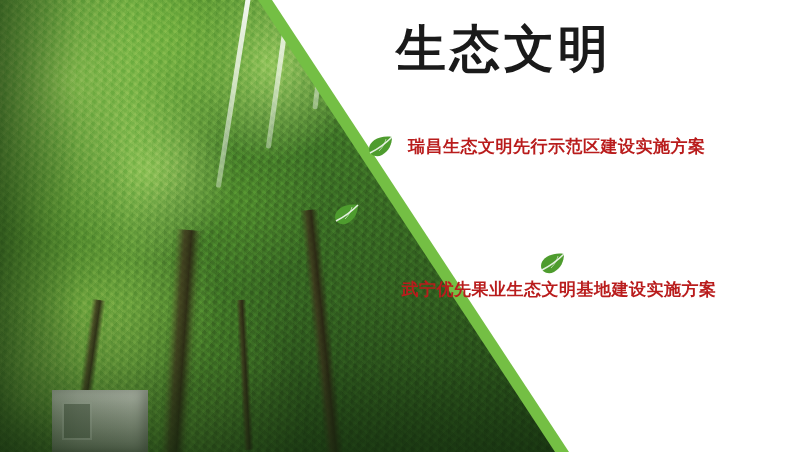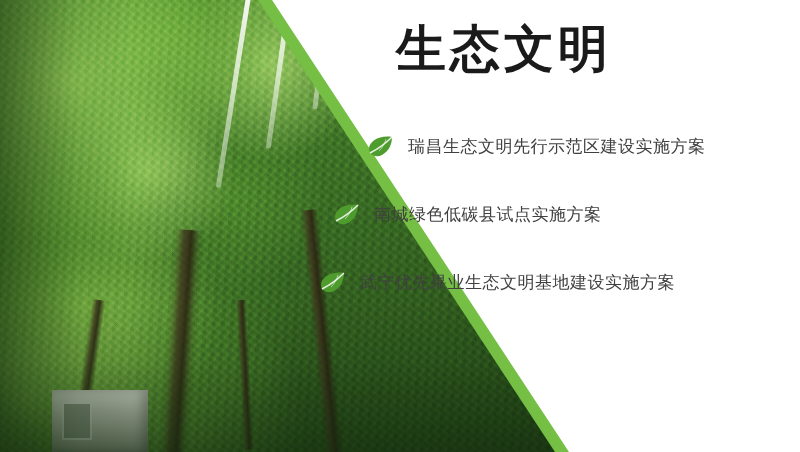--- a/index.html
+++ b/index.html
@@ -146,30 +146,30 @@
   .leaf-icon {
     flex: 0 0 auto;
     width: 30px;
     height: 30px;
     position: relative;
   }
   .leaf-icon svg { display: block; }
   .bullet-text {
     margin-left: 12px;
     font-size: 17px;
-    font-weight: normal;
-    color: #404040;
+    font-weight: bold;
+    color: #b91c1c;
     letter-spacing: 0.5px;
     white-space: nowrap;
     font-family: "DejaVu Sans", "Liberation Sans", sans-serif;
   }
   .r0 { margin-left: 48px; }
   .r1 { margin-left: 32px; }
   .r2 { margin-left: 14px; }
-  .r3 { margin-left: 0px; }
+  .r3 { margin-left: 0px; flex-direction: column; }
 </style>
 </head>
 <body>
 
 <div class="slide">
 
   <div class="photo">
     <div class="photo-grain"></div>
     <div class="trunk t1"></div>
     <div class="trunk t2"></div>
@@ -205,21 +205,20 @@
 
 
     <div class="bullet-row r2">
       <span class="leaf-icon">
         <svg width="30" height="30" viewBox="0 0 30 30">
           <path d="M26 6 C14 4, 3 10, 3 18 C3 24, 10 27, 16 24 C23 20, 26 13, 26 6 Z" fill="#4e9c2e"></path>
           <path d="M26 6 C20 12, 12 18, 4 22" stroke="#ffffff" stroke-width="1.6" fill="none" opacity="0.85"></path>
           <path d="M20 8 C19 12, 17 16, 13 20" stroke="#ffffff" stroke-width="0.9" fill="none" opacity="0.6"></path>
         </svg>
       </span>
-      <span class="bullet-text">南城绿色低碳县试点实施方案</span>
     </div>
 
     <div class="bullet-row r3">
       <span class="leaf-icon">
         <svg width="30" height="30" viewBox="0 0 30 30">
           <path d="M26 6 C14 4, 3 10, 3 18 C3 24, 10 27, 16 24 C23 20, 26 13, 26 6 Z" fill="#4e9c2e"></path>
           <path d="M26 6 C20 12, 12 18, 4 22" stroke="#ffffff" stroke-width="1.6" fill="none" opacity="0.85"></path>
           <path d="M20 8 C19 12, 17 16, 13 20" stroke="#ffffff" stroke-width="0.9" fill="none" opacity="0.6"></path>
         </svg>
       </span>

